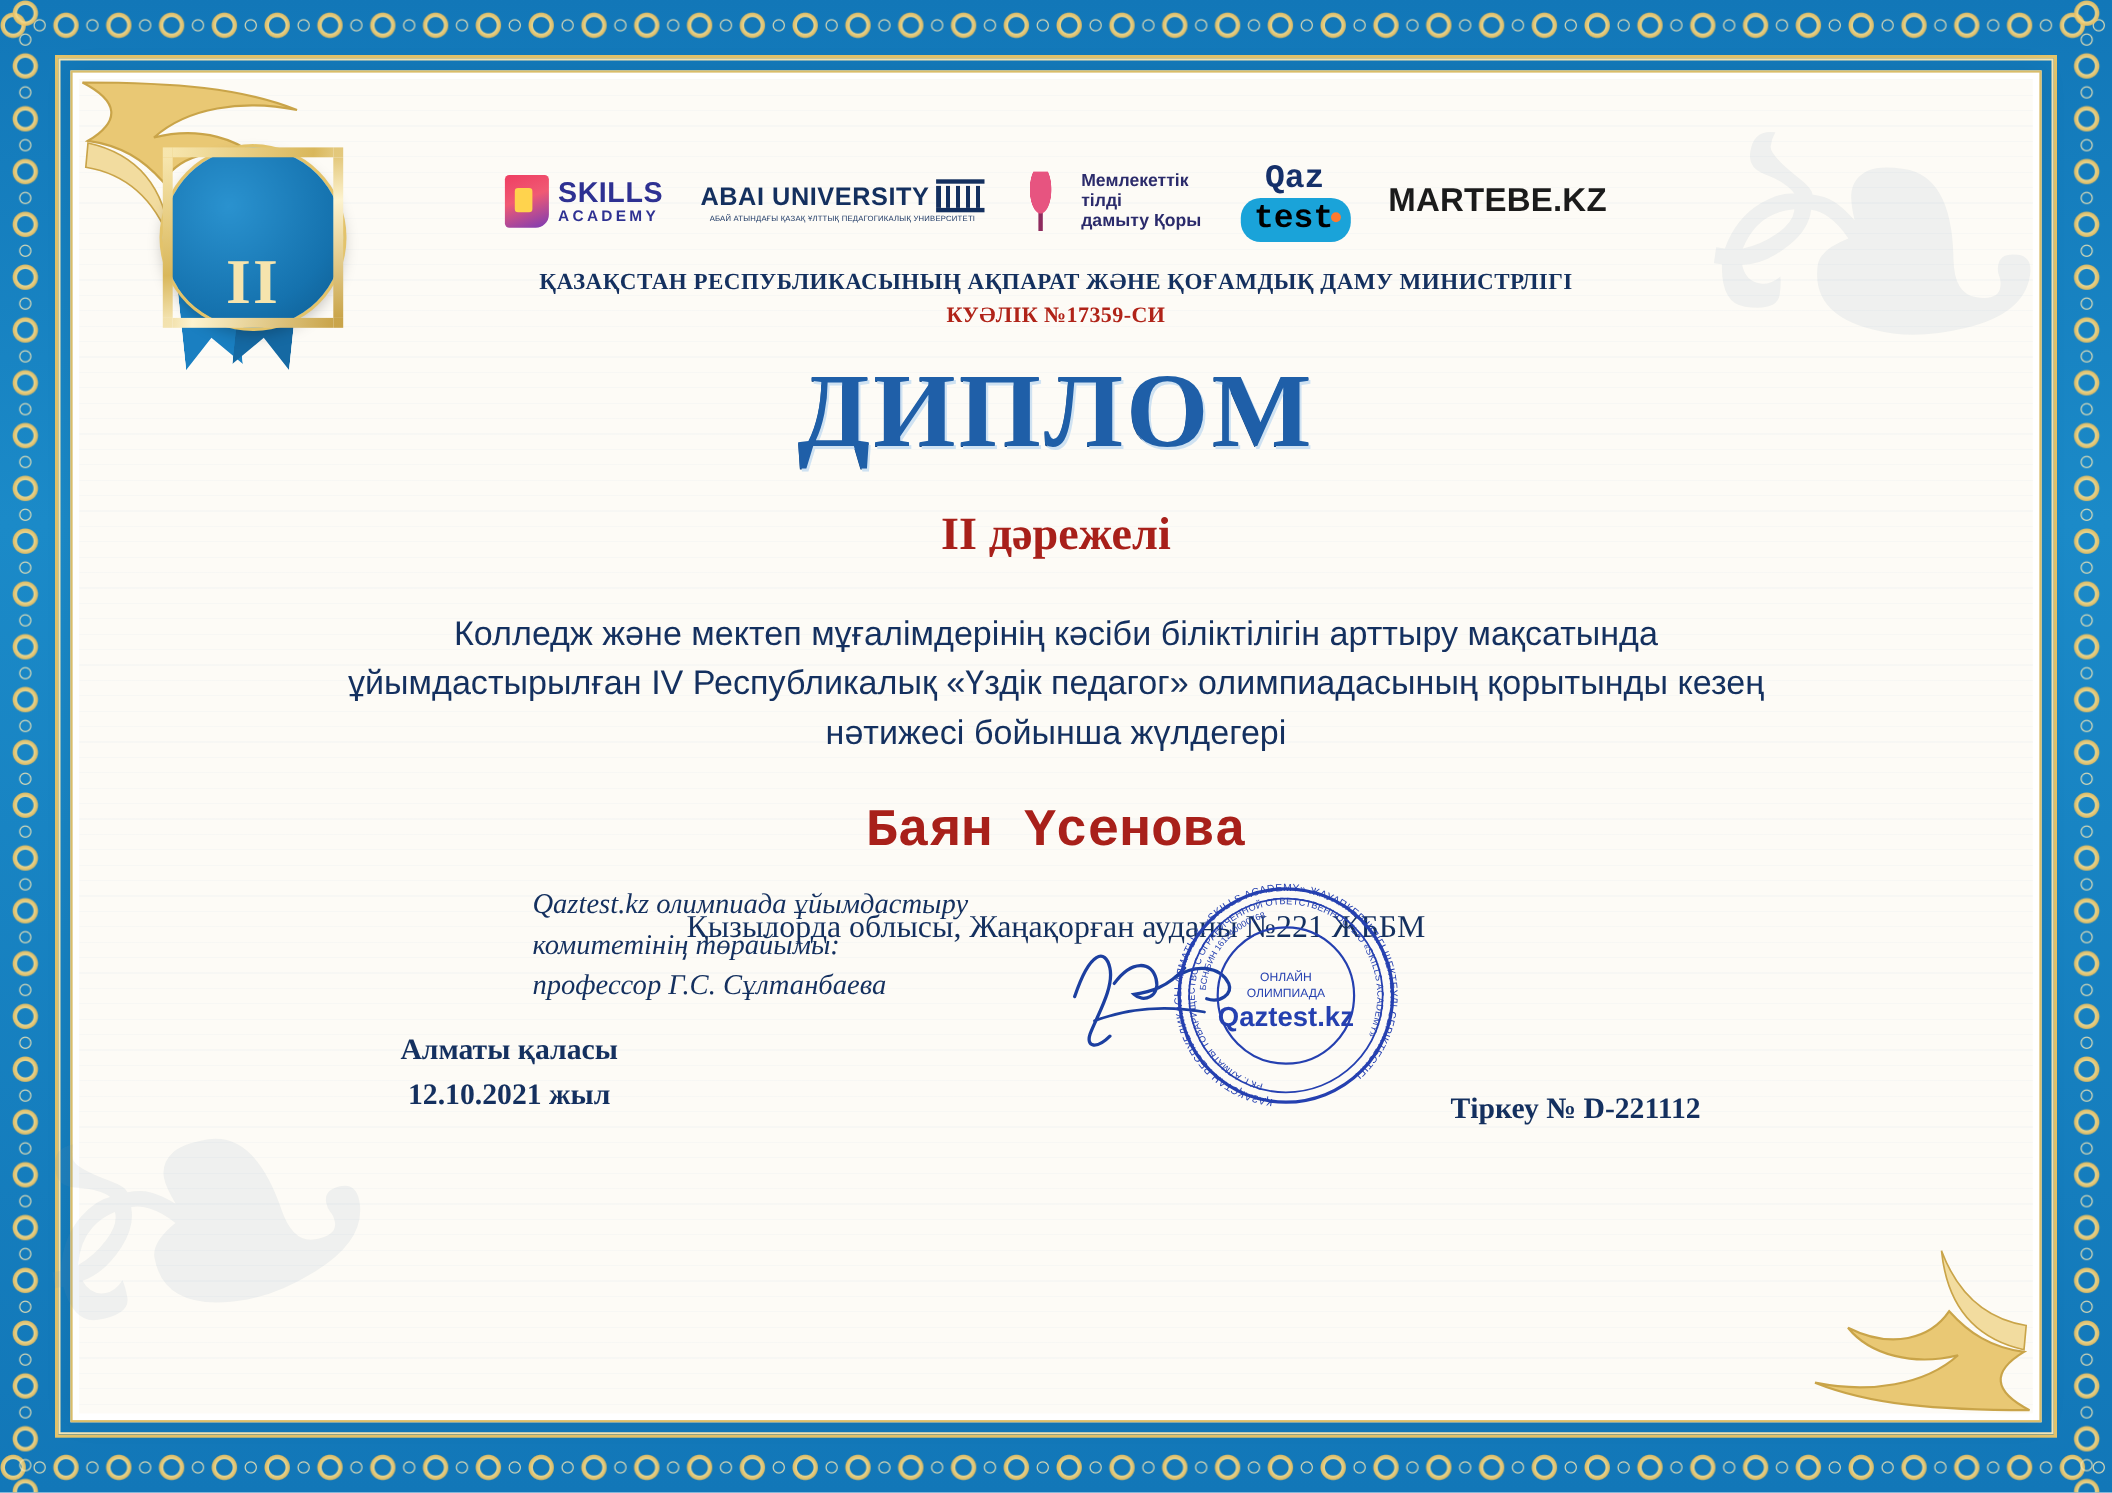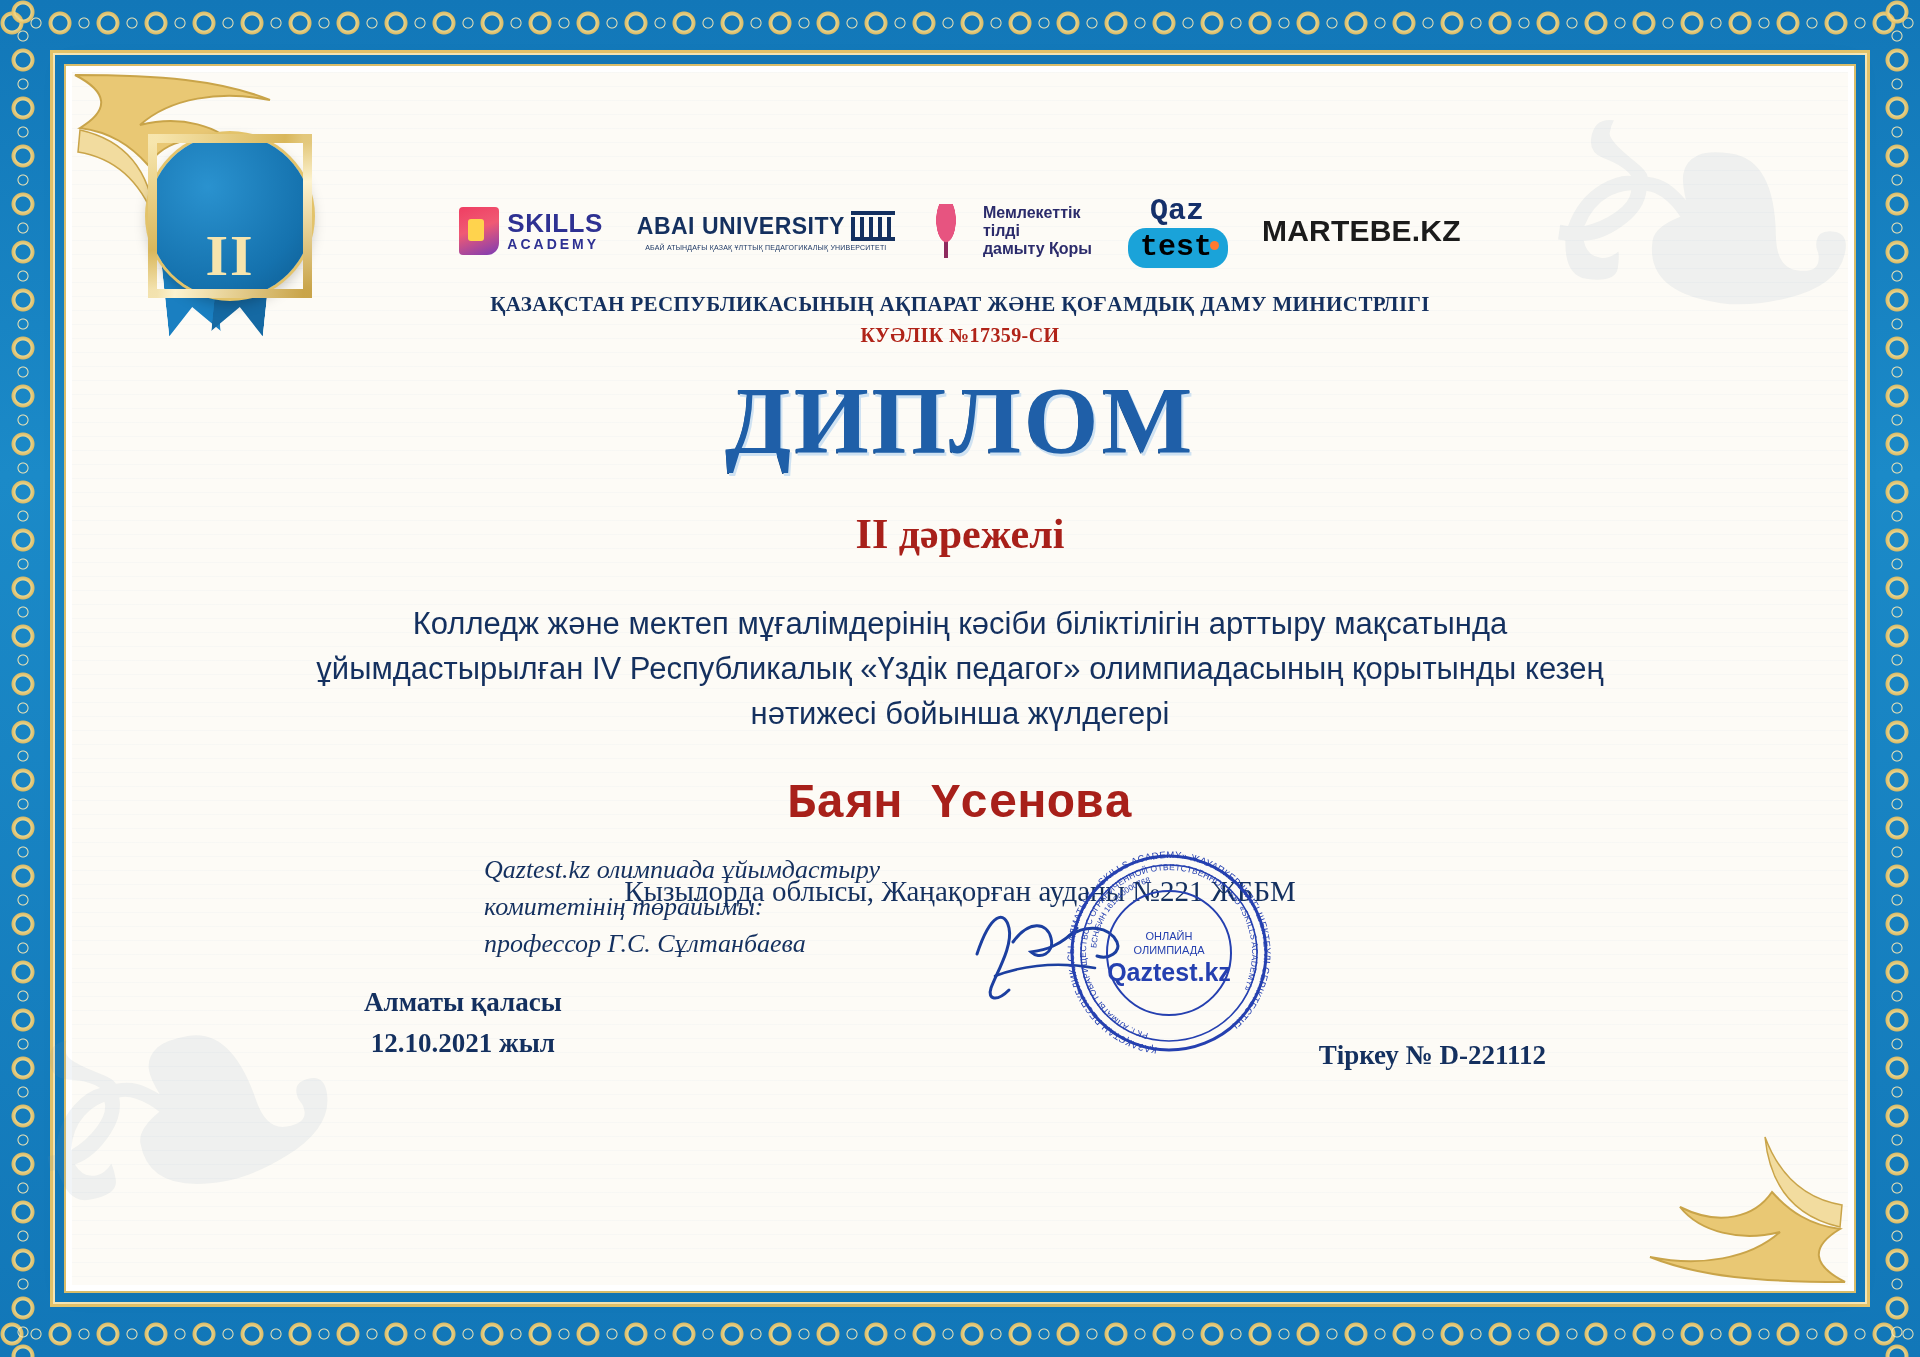--- a/index.html
+++ b/index.html
@@ -90,21 +90,20 @@
   .c-tl { left: 70px;  top: 70px; }
   .c-br { right: 70px; bottom: 70px; transform: rotate(180deg); }
 
   
   .content {
     position: absolute;
     left: 64px; top: 64px; right: 64px; bottom: 64px;
     display: flex;
     flex-direction: column;
     align-items: center;
-    margin-top: 48px;
   }
 
   .logos {
     display: flex;
     align-items: center;
     gap: 34px;
     margin-top: 86px;
     height: 66px;
   }
   .logo { display: flex; align-items: center; }

